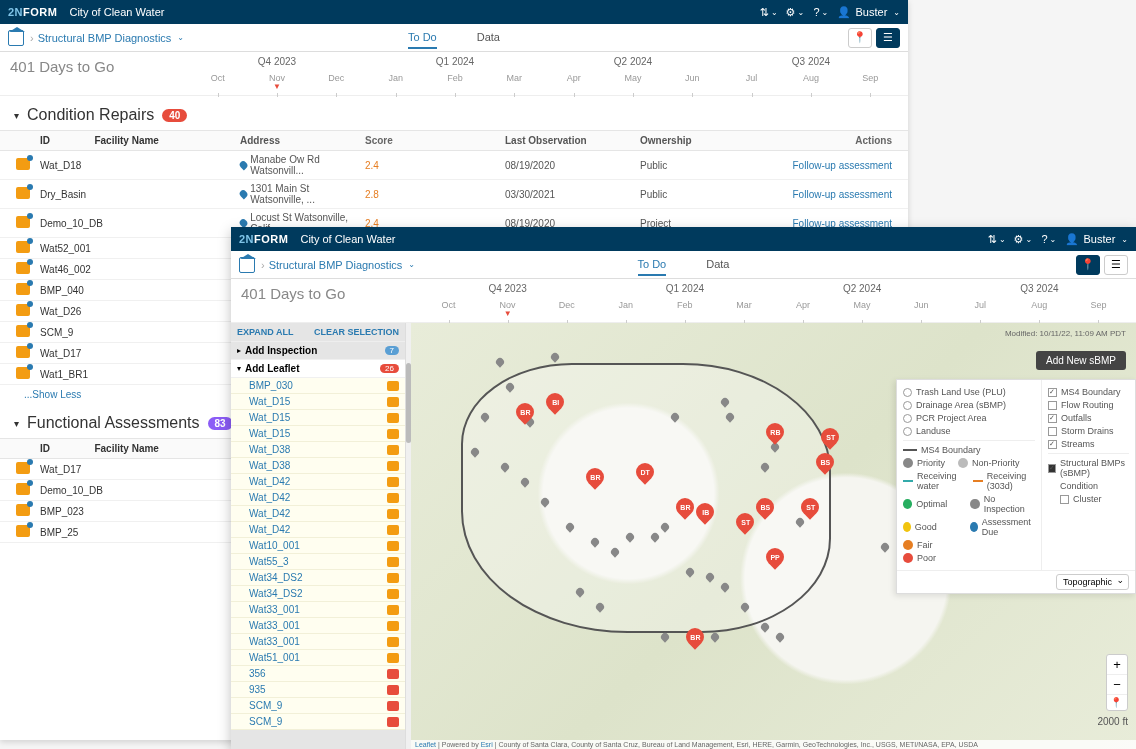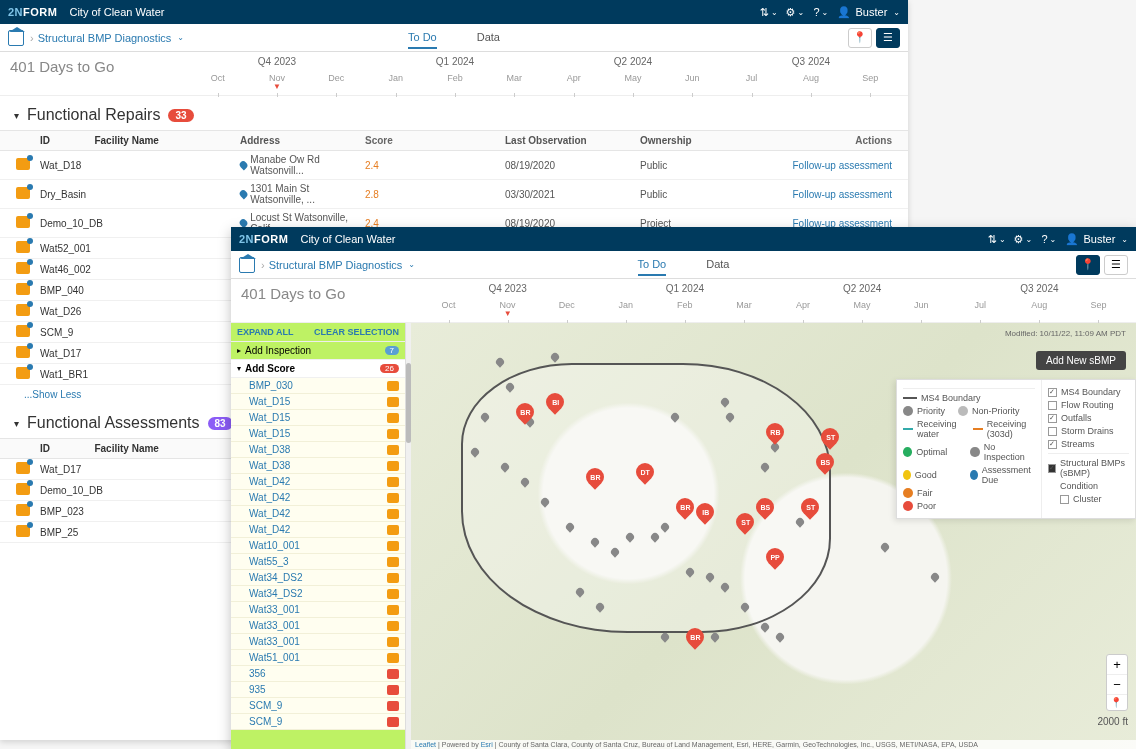--- a/index.html
+++ b/index.html
@@ -59,21 +59,21 @@
 .bmp-icon { width:14px; height:12px; background:#f39c12; border-radius:2px; display:inline-block; position:relative; }
 .bmp-icon::after { content:""; position:absolute; top:-3px; right:-3px; width:6px; height:6px; border-radius:50%; background:#2a7ab0; }
 .pin-ico { width:8px; height:8px; background:#2a7ab0; border-radius:50% 50% 50% 0; transform:rotate(-45deg); display:inline-block; }
 .score-o { color:#e67e22; }
 .score-r { color:#e74c3c; }
 .showless { color:#2a7ab0; font-size:10px; padding:4px 24px; cursor:pointer; }
 
 
 .win2 { position:absolute; left:231px; top:227px; width:905px; height:522px; background:#fff; box-shadow:0 4px 12px rgba(0,0,0,.25); }
 .win2 .content { display:flex; height:calc(100% - 24px - 28px - 44px); }
-.sidepanel { width:175px; border-right:1px solid #ddd; background:#bef264; overflow:hidden; font-size:10px; }
+.sidepanel { width:175px; border-right:1px solid #ddd; background:#e5e5e5; overflow:hidden; font-size:10px; }
 .sp-hdr { display:flex; justify-content:space-between; padding:4px 6px; border-bottom:1px solid #eee; }
 .sp-hdr a { color:#2a7ab0; font-size:9px; cursor:pointer; font-weight:600; }
 .sp-item { display:flex; align-items:center; padding:3px 6px; border-bottom:1px solid #f0f0f0; cursor:pointer; }
 .sp-item.expanded { background:#fff; }
 .sp-item .cnt { margin-left:auto; background:#ccc; color:#fff; border-radius:8px; padding:0 5px; font-size:8px; }
 .sp-item .cnt.blue { background:#5a9fd4; }
 .sp-item .cnt.red { background:#e74c3c; }
 .sp-sub { padding:2px 2px 2px 18px; display:flex; align-items:center; color:#2a7ab0; cursor:pointer; background:#fffef0; border-bottom:1px solid #f2f0d8; }
 .sp-sub .mini { margin-left:auto; width:12px; height:10px; background:#f39c12; border-radius:2px; margin-right:4px; }
 .sp-sub .mini.r { background:#e74c3c; }
@@ -173,22 +173,22 @@
         <div class="month">May</div>
         <div class="month">Jun</div>
         <div class="month">Jul</div>
         <div class="month">Aug</div>
         <div class="month">Sep</div>
       </div>
   </div>
 
   <div class="section-hdr">
     <span class="caret">▾</span>
-    <span>Functional Repairs</span>
-    <span class="badge-red">33</span>
+    <span>Condition Repairs</span>
+    <span class="badge-red">40</span>
   </div>
   <div class="tbl">
     <div class="tbl-hdr">
       <div class="col-icon"></div>
       <div class="col-id"><span>ID</span>&nbsp;&nbsp;&nbsp;&nbsp;&nbsp;&nbsp;&nbsp;&nbsp;&nbsp;&nbsp;&nbsp;&nbsp;&nbsp;&nbsp;&nbsp;&nbsp;<span>Facility Name</span></div>
       <div class="col-addr">Address</div>
       <div class="col-score">Score</div>
       <div class="col-date">Last Observation</div>
       <div class="col-own">Ownership</div>
       <div class="col-act">Actions</div>
@@ -377,26 +377,26 @@
   </div>
 
   <div class="content">
     <div class="sidepanel">
       <div class="sp-hdr">
         <a>EXPAND ALL</a>
         <a>CLEAR SELECTION</a>
       </div>
       <div class="sp-item">
         <span style="font-size:8px;margin-right:4px;">▸</span>
-        <span style="font-weight:400;">Add Inspection</span>
+        <span style="font-weight:700;">Add Inspection</span>
         <span class="cnt blue">7</span>
       </div>
       <div class="sp-item expanded">
         <span style="font-size:8px;margin-right:4px;">▾</span>
-        <span style="font-weight:600;">Add Score</span>
+        <span style="font-weight:600;">Add Leaflet</span>
         <span class="cnt red">26</span>
       </div>
       <div id="sp-items">
           <div class="sp-sub">
             <span>BMP_030</span>
             <span class="mini "></span>
           </div>
           <div class="sp-sub">
             <span>Wat_D15</span>
             <span class="mini "></span>
@@ -571,20 +571,38 @@
             <span>BR</span>
           </div>
         </div>
 
       <div class="modified">Modified: 10/11/22, 11:09 AM PDT</div>
       <div class="addbtn">Add New sBMP</div>
 
       <div class="legend">
         <div class="leg-body">
           <div class="leg-col" style="flex:0 0 60%;">
+            <div id="leg-radios">
+                <div class="leg-row">
+                  <span class="radio"></span>
+                  <span>Trash Land Use (PLU)</span>
+                </div>
+                <div class="leg-row">
+                  <span class="radio"></span>
+                  <span>Drainage Area (sBMP)</span>
+                </div>
+                <div class="leg-row">
+                  <span class="radio"></span>
+                  <span>PCR Project Area</span>
+                </div>
+                <div class="leg-row">
+                  <span class="radio"></span>
+                  <span>Landuse</span>
+                </div>
+              </div>
             <hr style="border:none;border-top:1px solid #eee;margin:4px 0;">
             <div class="leg-row">
                 <span class="sw-line" style="background:#555;"></span>
                 <span>MS4 Boundary</span>
               </div>
             <div class="leg-row">
               <span class="sw" style="background:#888;"></span><span>Priority</span>
               &nbsp;&nbsp;
               <span class="sw" style="background:#bbb;"></span><span>Non-Priority</span>
             </div>
@@ -638,20 +656,23 @@
               </div>
             <div class="leg-row" style="padding-left:12px;">
                 <span>Condition</span>
               </div>
             <div class="leg-row" style="padding-left:12px;">
                 <span class="check"></span>
                 <span>Cluster</span>
               </div>
           </div>
         </div>
+        <div class="basemap">
+          <div class="basemap-sel">Topographic</div>
+        </div>
       </div>
 
       <div class="zoomctl">
         <div>+</div>
         <div>−</div>
         <div>📍</div>
       </div>
       <div class="scalebar">2000 ft</div>
       <div class="attribution">
         <span class="l">Leaflet</span> | Powered by <span class="l">Esri</span><span> | County of Santa Clara, County of Santa Cruz, Bureau of Land Management, Esri, HERE, Garmin, GeoTechnologies, Inc., USGS, METI/NASA, EPA, USDA</span>

